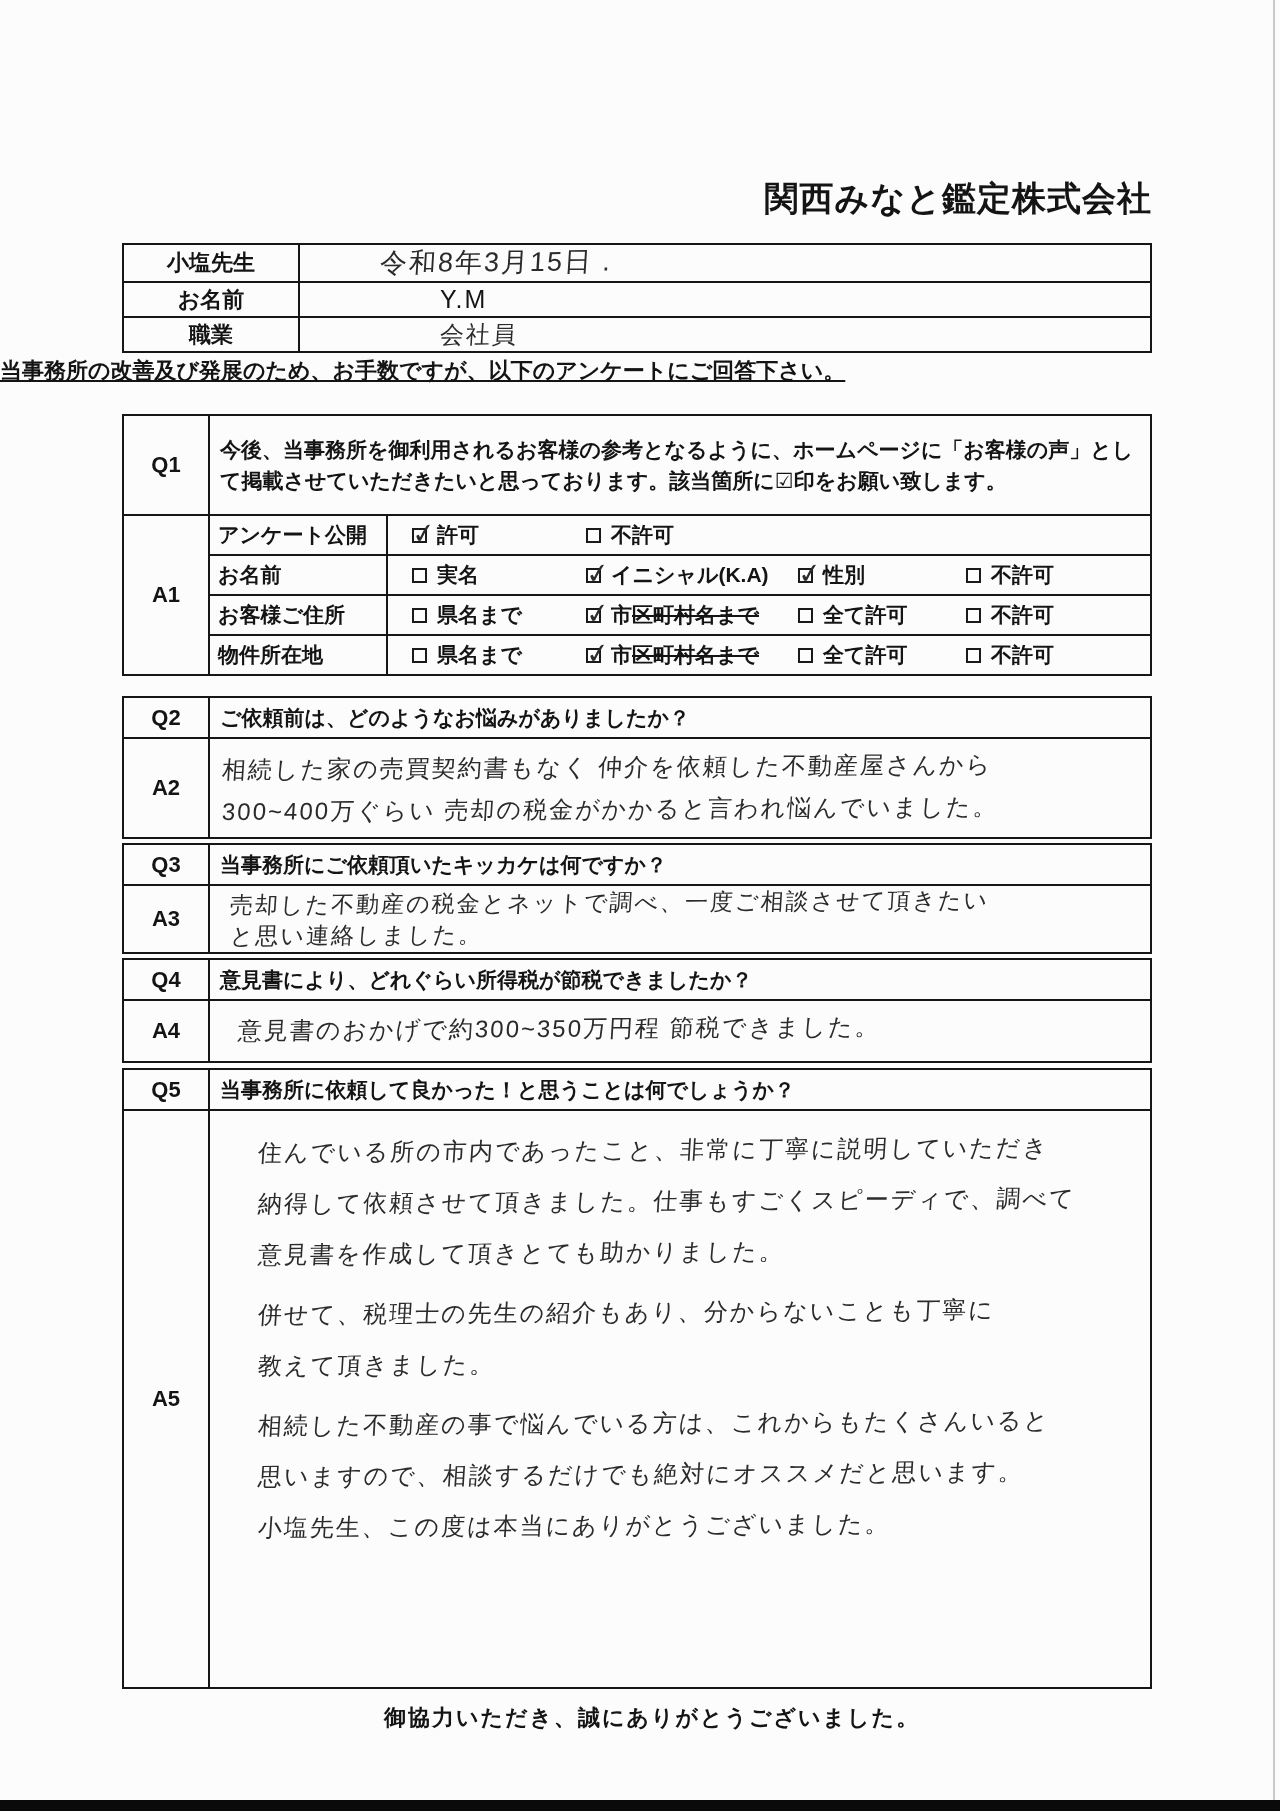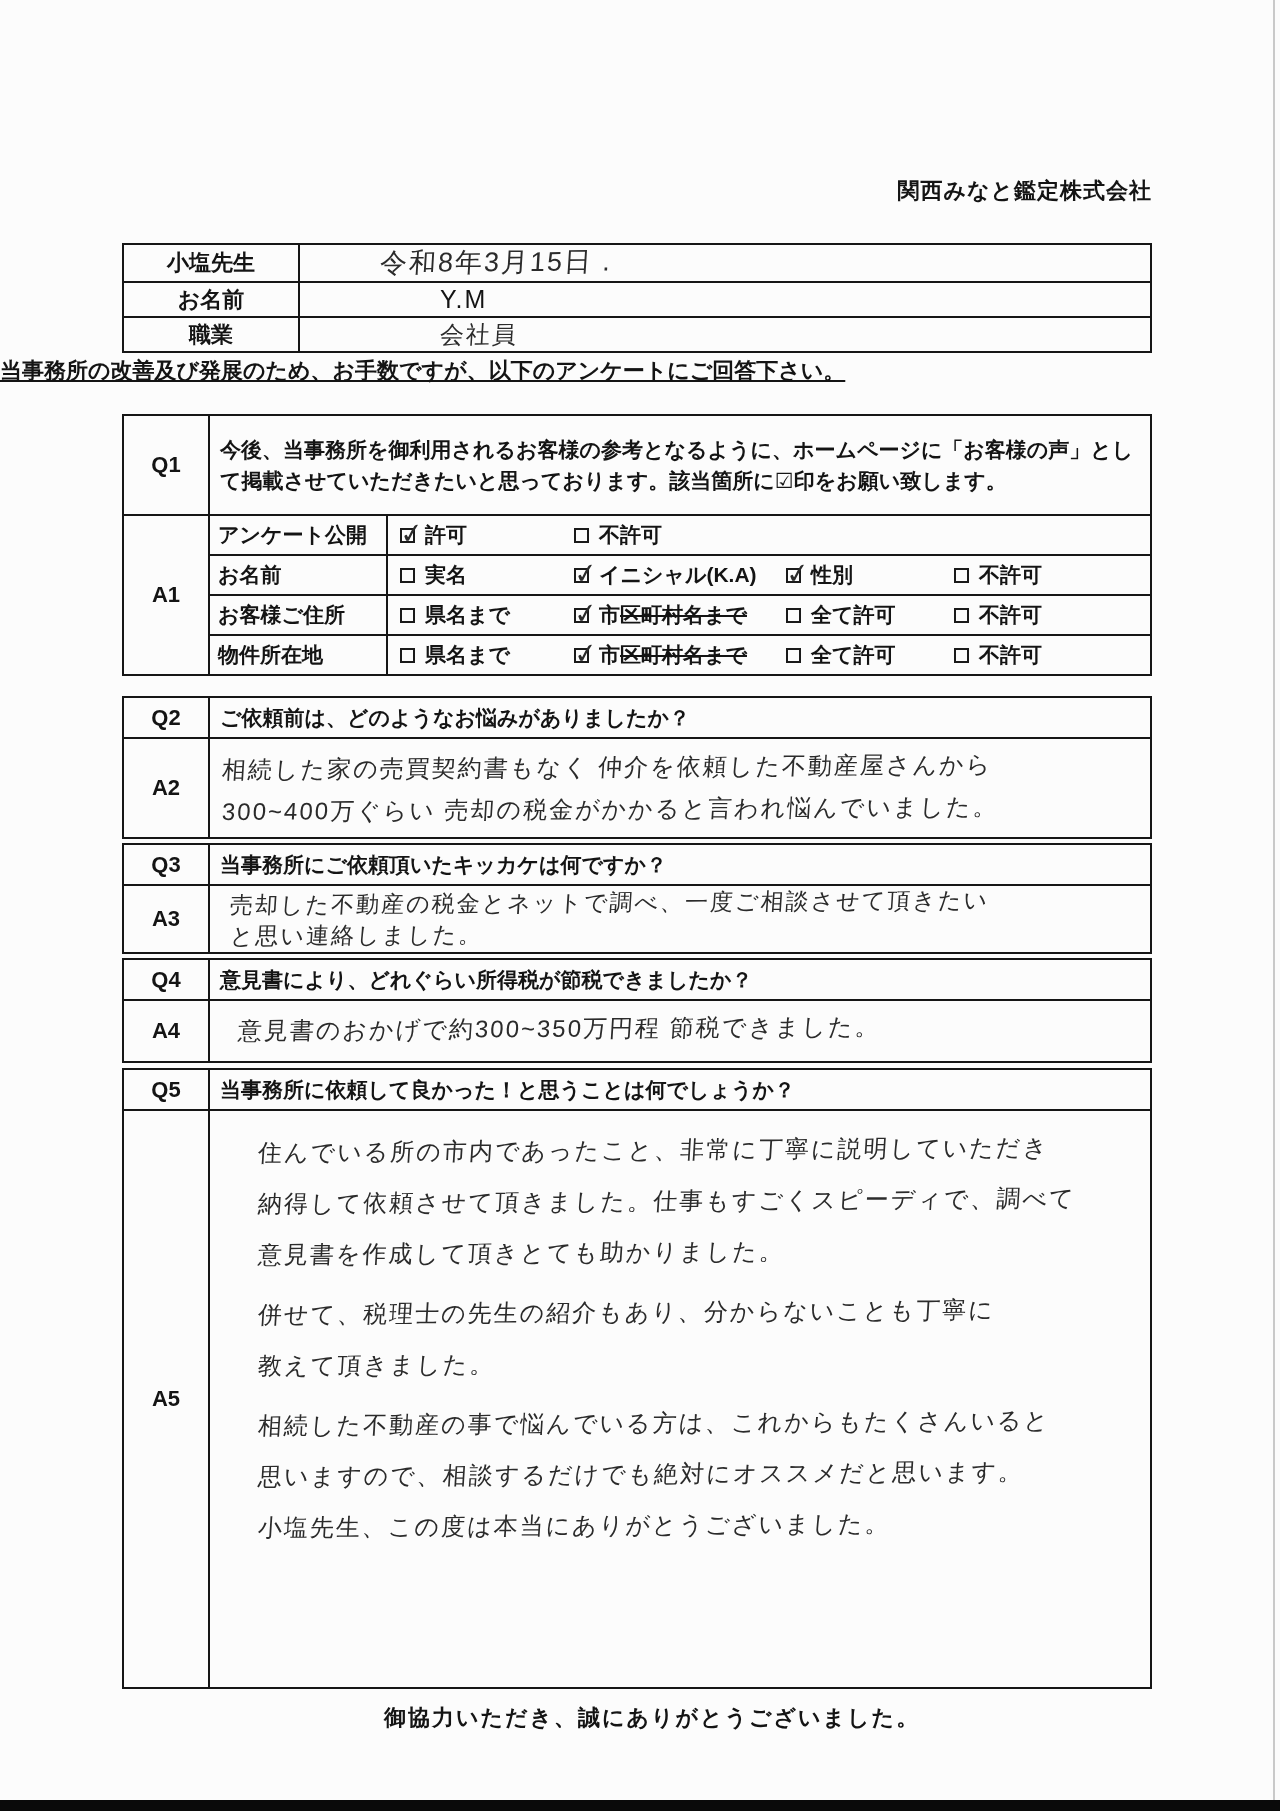--- a/index.html
+++ b/index.html
@@ -6,21 +6,21 @@
   html,body { margin:0; padding:0; }
   body { background:#e8e8e8; }
   .page {
     position:relative; width:1280px; height:1811px; margin:0 auto;
     background:#fcfcfc; overflow:hidden;
     font-family:"Liberation Sans","DejaVu Sans",sans-serif; color:#141414;
   }
   .title { position:absolute; top:103px; left:0; width:100%; text-align:center;
            font-size:34px; font-weight:bold; letter-spacing:1px; }
   .company { position:absolute; top:176px; right:128px;
-             font-size:22px; font-weight:bold; letter-spacing:1px; }
+             font-size:34px; font-weight:bold; letter-spacing:1px; }
   .instruction { position:absolute; top:356px; left:0; width:100%; 
                  font-size:22px; font-weight:bold;text-decoration:underline; }
   .closing { position:absolute; top:1703px; left:12px; width:100%; text-align:center;
              font-size:22px; font-weight:bold; letter-spacing:2px; }
 
   table.t { position:absolute; left:122px; width:1030px; border-collapse:collapse;
             table-layout:fixed; }
   table.t td { border:2px solid #161616; padding:0; vertical-align:middle; }
 
   .lblcell { text-align:center; font-size:22px; font-weight:bold; }
@@ -36,21 +36,21 @@
   .info td { height:35px; }
   .info .val { padding-left:80px !important; }
   .info .val.ind { padding-left:140px !important; }
   .info .val .typed { font-size:25px; letter-spacing:2px; }
 
   
   .q1t tr.qrow td { height:100px; }
   .q1t tr.orow td { height:40px; }
   .opts { position:relative; }
   .opt { position:absolute; top:50%; transform:translateY(-50%);
-         white-space:nowrap; font-size:21px; font-weight:bold; }
+         white-space:nowrap; font-size:21px; font-weight:bold;margin-left:12px; }
   .opt.c1{left:12px} .opt.c2{left:186px} .opt.c3{left:398px} .opt.c4{left:566px}
   .cb { display:inline-block; width:15px; height:15px; border:2px solid #1a1a1a;
         position:relative; margin-right:10px; vertical-align:-1px; }
   .cb.checked::after { content:"✓"; position:absolute; left:-2px; top:-13px;
         font-size:28px; font-weight:normal; color:#2b2b2b; transform:rotate(-6deg); }
   s { text-decoration:line-through; text-decoration-thickness:2px; }
 
   
   .ans { vertical-align:top !important; }
   .a2 { height:100px; padding:10px 8px 0 12px !important; }

